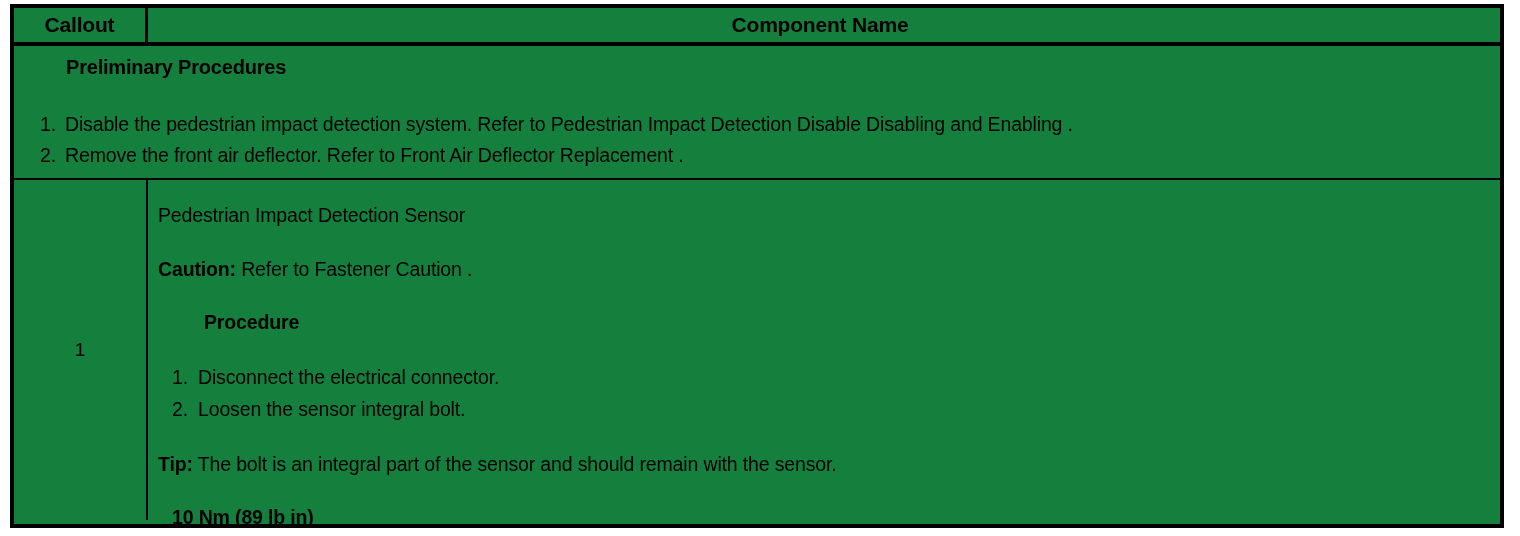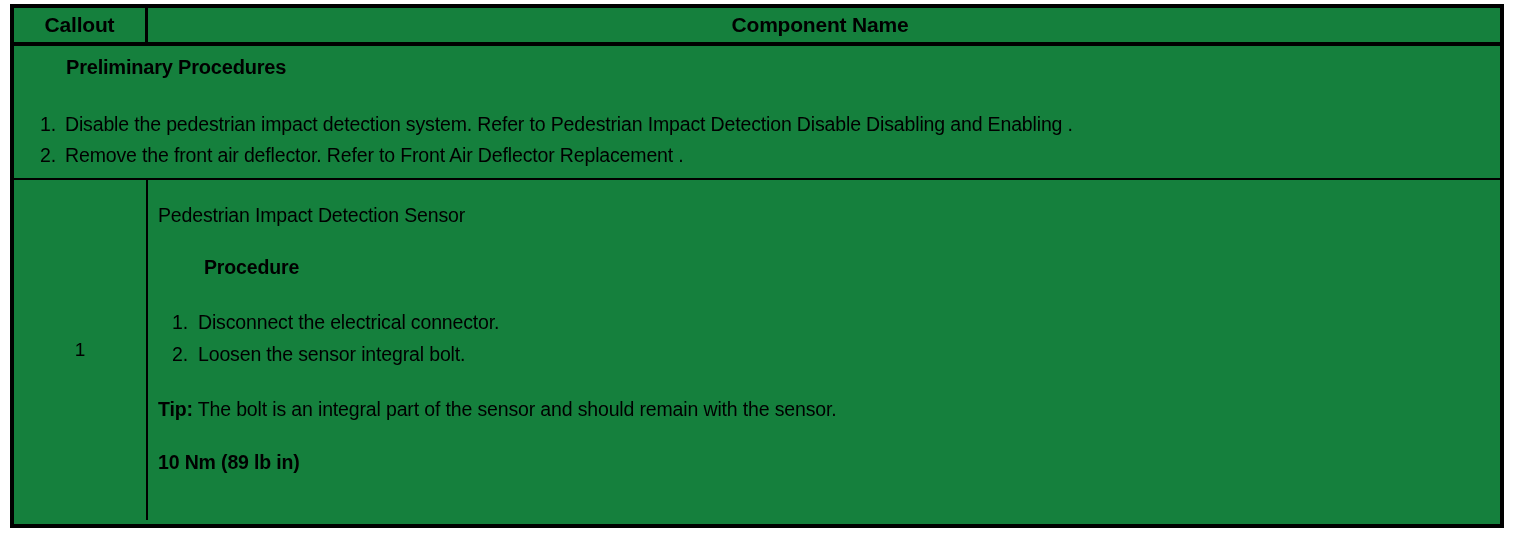--- a/index.html
+++ b/index.html
@@ -179,21 +179,21 @@
     line-height: 26px;
     letter-spacing: -0.15px;
     margin: 0 0 29px 0;
   }
   .tip-line .lbl { font-weight: bold; }
 
   .torque {
     font-size: 19.5px;
     font-weight: bold;
     letter-spacing: -0.15px;
-    margin: 0;
+    margin: 14px;
   }
 </style>
 </head>
 <body>
 
 <div class="page">
 
   <div class="proc-table">
 
     <div class="thead">
@@ -215,20 +215,21 @@
       </div>
     </div>
 
     <div class="tbody">
       <div class="td-callout">1</div>
 
       <div class="td-component">
 
         <p class="comp-name">Pedestrian Impact Detection Sensor</p>
 
+        <p class="caution-line"><span class="lbl">Caution:</span><span class="txt"> Refer to Fastener Caution .</span></p>
 
         <p class="proc-title">Procedure</p>
 
         <div class="proc-list">
           <div class="li">
             <span class="num">1.</span>
             <span class="txt">Disconnect the electrical connector.</span>
           </div>
           <div class="li">
             <span class="num">2.</span>

